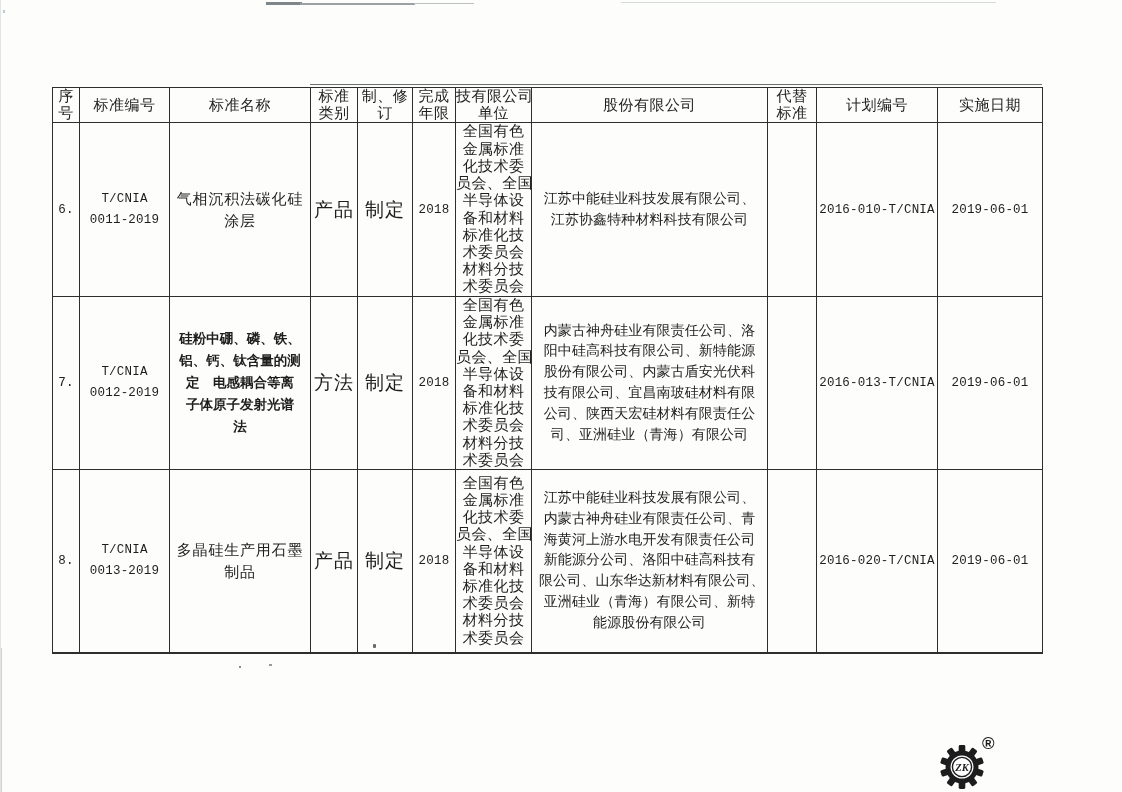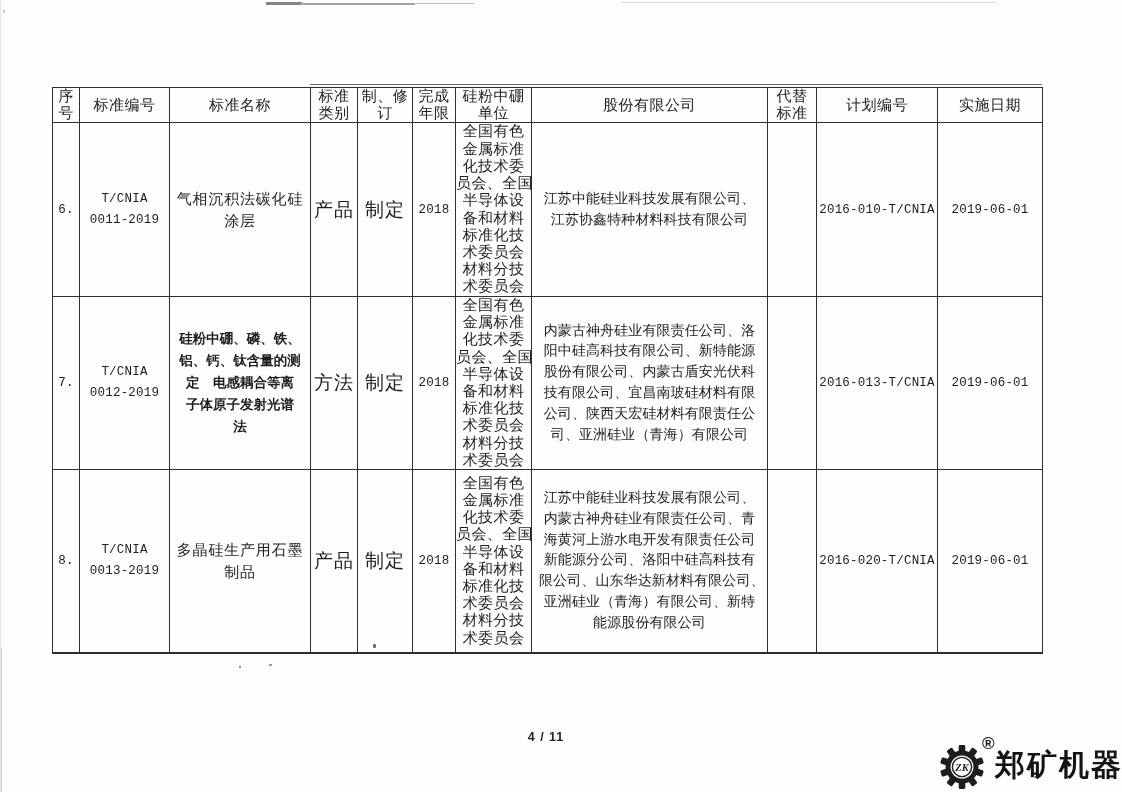--- a/index.html
+++ b/index.html
@@ -134,21 +134,21 @@
       <td class="hd">序
 号</td>
       <td class="hd">标准编号</td>
       <td class="hd">标准名称</td>
       <td class="hd">标准
 类别</td>
       <td class="hd">制、修
 订</td>
       <td class="hd">完成
 年限</td>
-      <td class="hd">硅粉中硼
+      <td class="hd">技有限公司
 单位</td>
       <td class="hd">股份有限公司</td>
       <td class="hd">代替
 标准</td>
       <td class="hd">计划编号</td>
       <td class="hd">实施日期</td>
     </tr>
 
     <tr class="r-b1">
       <td class="mono">6.</td>
@@ -241,21 +241,20 @@
 亚洲硅业（青海）有限公司、新特
 能源股份有限公司</div>
           </td>
       <td class="c-cjk"></td>
       <td class="mono">2016-020-T/CNIA</td>
       <td class="mono">2019-06-01</td>
     </tr>
   </tbody>
     </table>
 
-  <div class="page-number">4 / 11</div>
 
   <div class="logo">
     <svg class="gear" width="48" height="48" viewBox="0 0 48 48">
       <g transform="translate(24,24)">
         <g fill="#1d1d1d">
           <rect x="-3.3" y="-22" width="6.6" height="9" rx="1.4"></rect>
           <rect x="-3.3" y="-22" width="6.6" height="9" rx="1.4" transform="rotate(36)"></rect>
           <rect x="-3.3" y="-22" width="6.6" height="9" rx="1.4" transform="rotate(72)"></rect>
           <rect x="-3.3" y="-22" width="6.6" height="9" rx="1.4" transform="rotate(108)"></rect>
           <rect x="-3.3" y="-22" width="6.6" height="9" rx="1.4" transform="rotate(144)"></rect>
@@ -265,16 +264,15 @@
           <rect x="-3.3" y="-22" width="6.6" height="9" rx="1.4" transform="rotate(288)"></rect>
           <rect x="-3.3" y="-22" width="6.6" height="9" rx="1.4" transform="rotate(324)"></rect>
         </g>
         <circle r="16.5" fill="#1d1d1d"></circle>
         <circle r="11.5" fill="#ffffff"></circle>
         <circle r="9.6" fill="none" stroke="#1d1d1d" stroke-width="1.4"></circle>
         <text x="0" y="3.6" text-anchor="middle" font-family="Liberation Serif, DejaVu Serif, serif" font-size="10.5" font-style="italic" font-weight="bold" fill="#1d1d1d">ZK</text>
       </g>
     </svg>
     <span class="reg">®</span>
-    <span class="brand">郑矿机器</span>
   </div>
 
 </div>
 
 </body></html>

